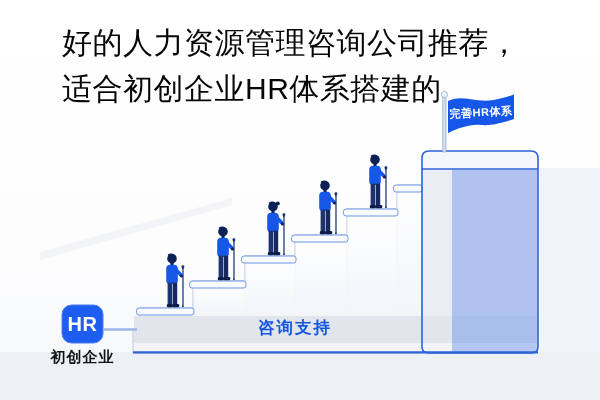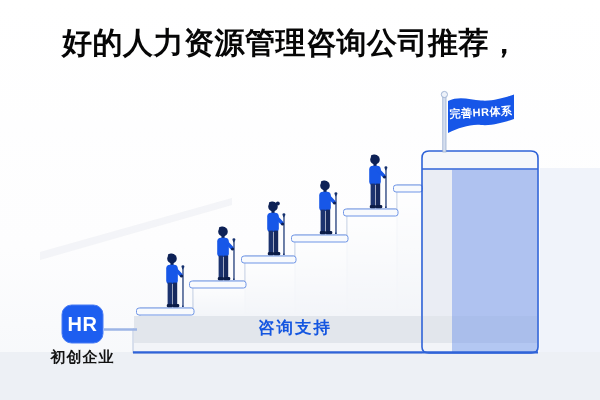--- a/index.html
+++ b/index.html
@@ -3,32 +3,33 @@
 <meta charset="utf-8">
 <style>
   html,body{margin:0;padding:0;background:#ffffff;}
   .canvas{
     position:relative;width:600px;height:400px;overflow:hidden;background:#ffffff;
     font-family:"Liberation Sans","DejaVu Sans",sans-serif;
   }
   .stage{position:absolute;left:0;top:0;width:600px;height:400px;}
   .headline{
     position:absolute;left:62px;top:20px;width:520px;
-    font-size:30px;line-height:46px;font-weight:700;color:#060606;
+    font-size:30px;line-height:46px;font-weight:400;color:#060606;
     letter-spacing:0.5px;z-index:2;
   }
   .svg-text{font-family:"Liberation Sans","DejaVu Sans",sans-serif;}
 </style>
 </head>
 <body>
 
 <div class="canvas">
 
   <div class="headline">
     <div>好的人力资源管理咨询公司推荐，</div>
+    <div>适合初创企业HR体系搭建的</div>
   </div>
 
   <svg class="stage" viewBox="0 0 600 400">
     <defs>
       <linearGradient id="bgGrad" x1="0" y1="0" x2="0" y2="1">
         <stop offset="0" stop-color="#ffffff"></stop>
         <stop offset="0.62" stop-color="#fdfdfe"></stop>
         <stop offset="1" stop-color="#f5f7fa"></stop>
       </linearGradient>
       <linearGradient id="riserGrad" x1="0" y1="0" x2="0" y2="1">

